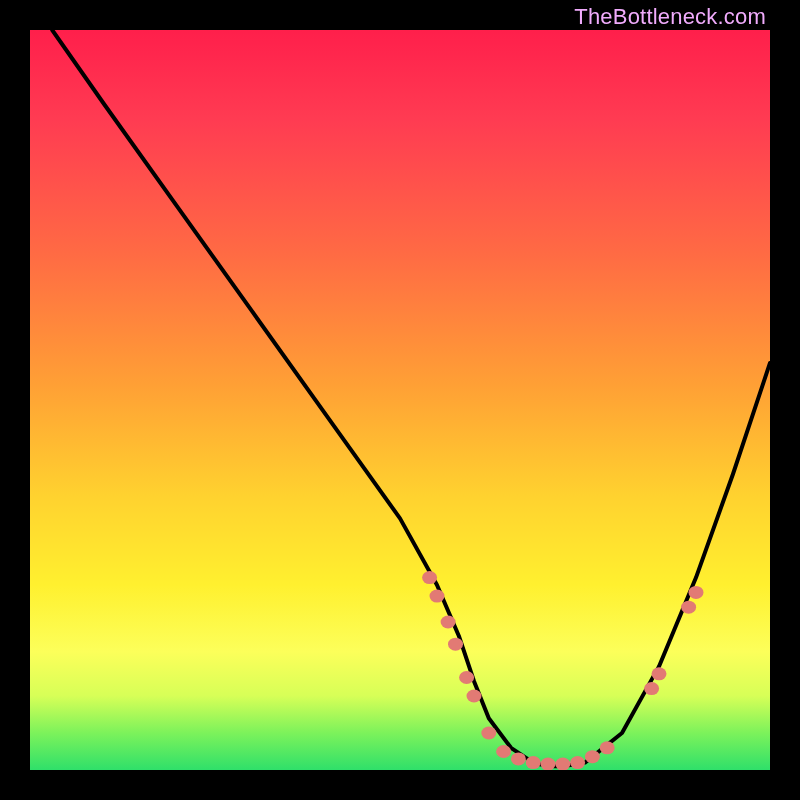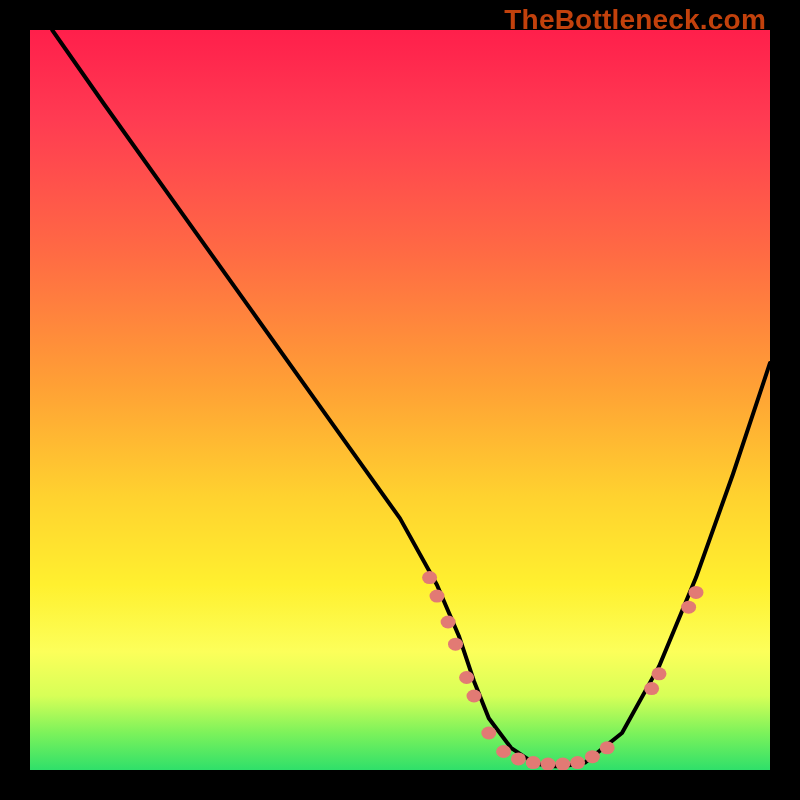--- a/index.html
+++ b/index.html
@@ -37,23 +37,23 @@
       #fcff5a 84%,
       #d7ff57 90%,
       #7cf25b 95%,
       #2fe06a 100%
     );
   }
   .watermark {
     position: absolute;
     top: 4px;
     right: 34px;
-    color: #c2410c;
-    font-size: 28px;
-    font-weight: 700;
+    color: #f0abfc;
+    font-size: 22px;
+    font-weight: 400;
     letter-spacing: 0.2px;
     user-select: none;
   }
   svg.overlay {
     position: absolute;
     left: 0;
     top: 0;
     width: 740px;
     height: 740px;
     pointer-events: none;

